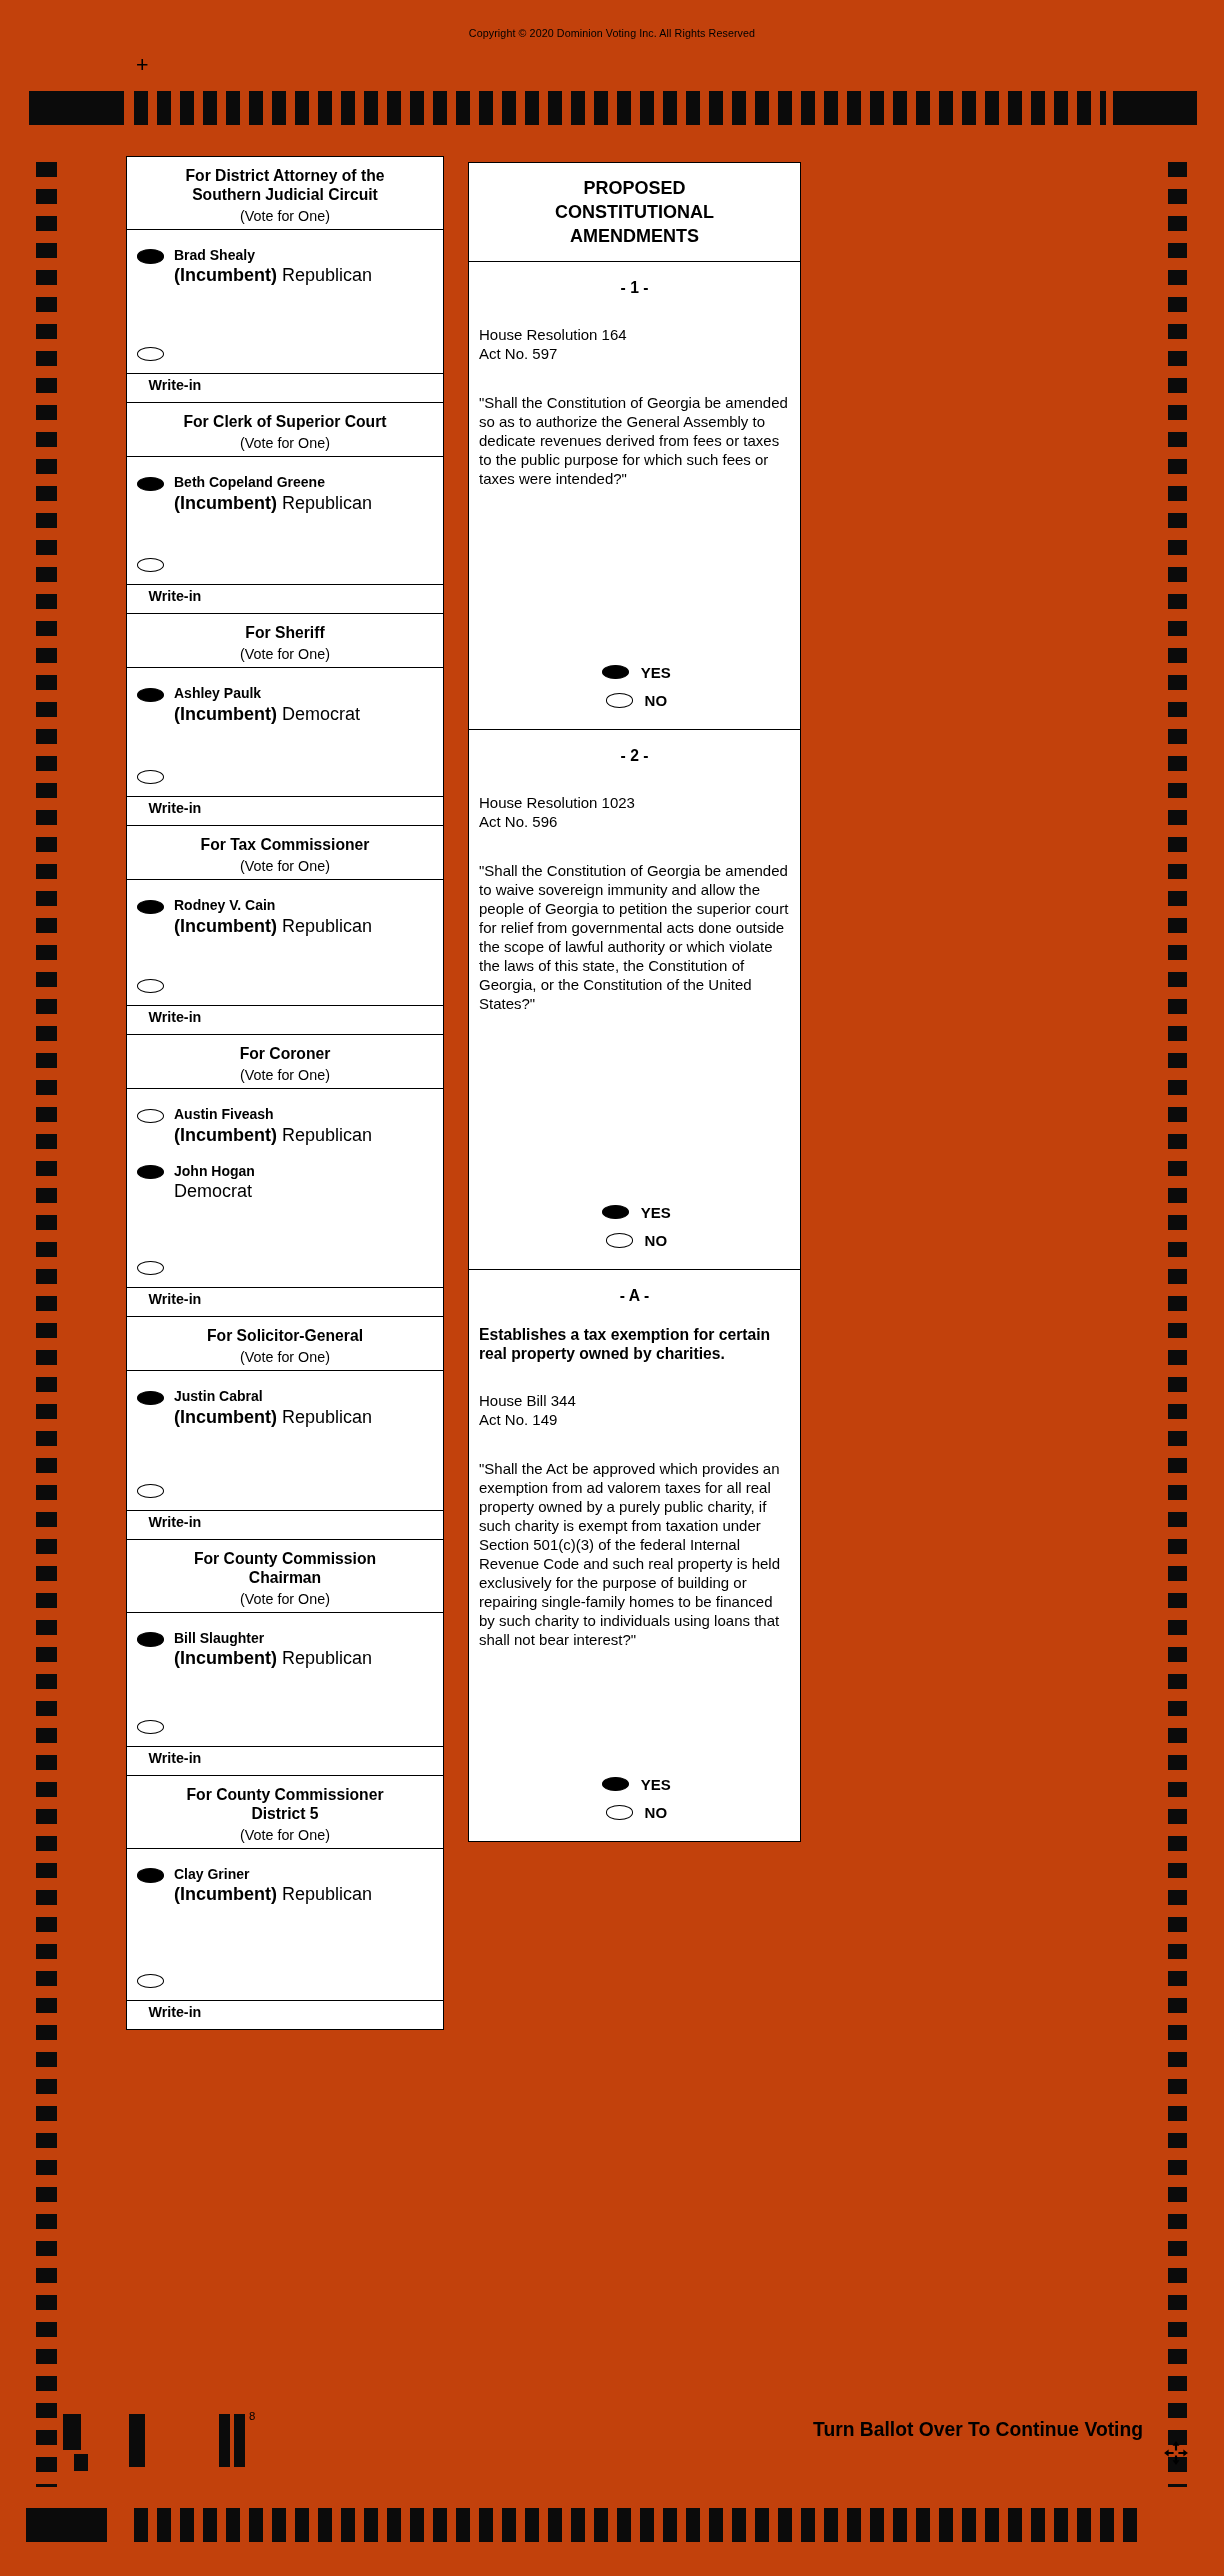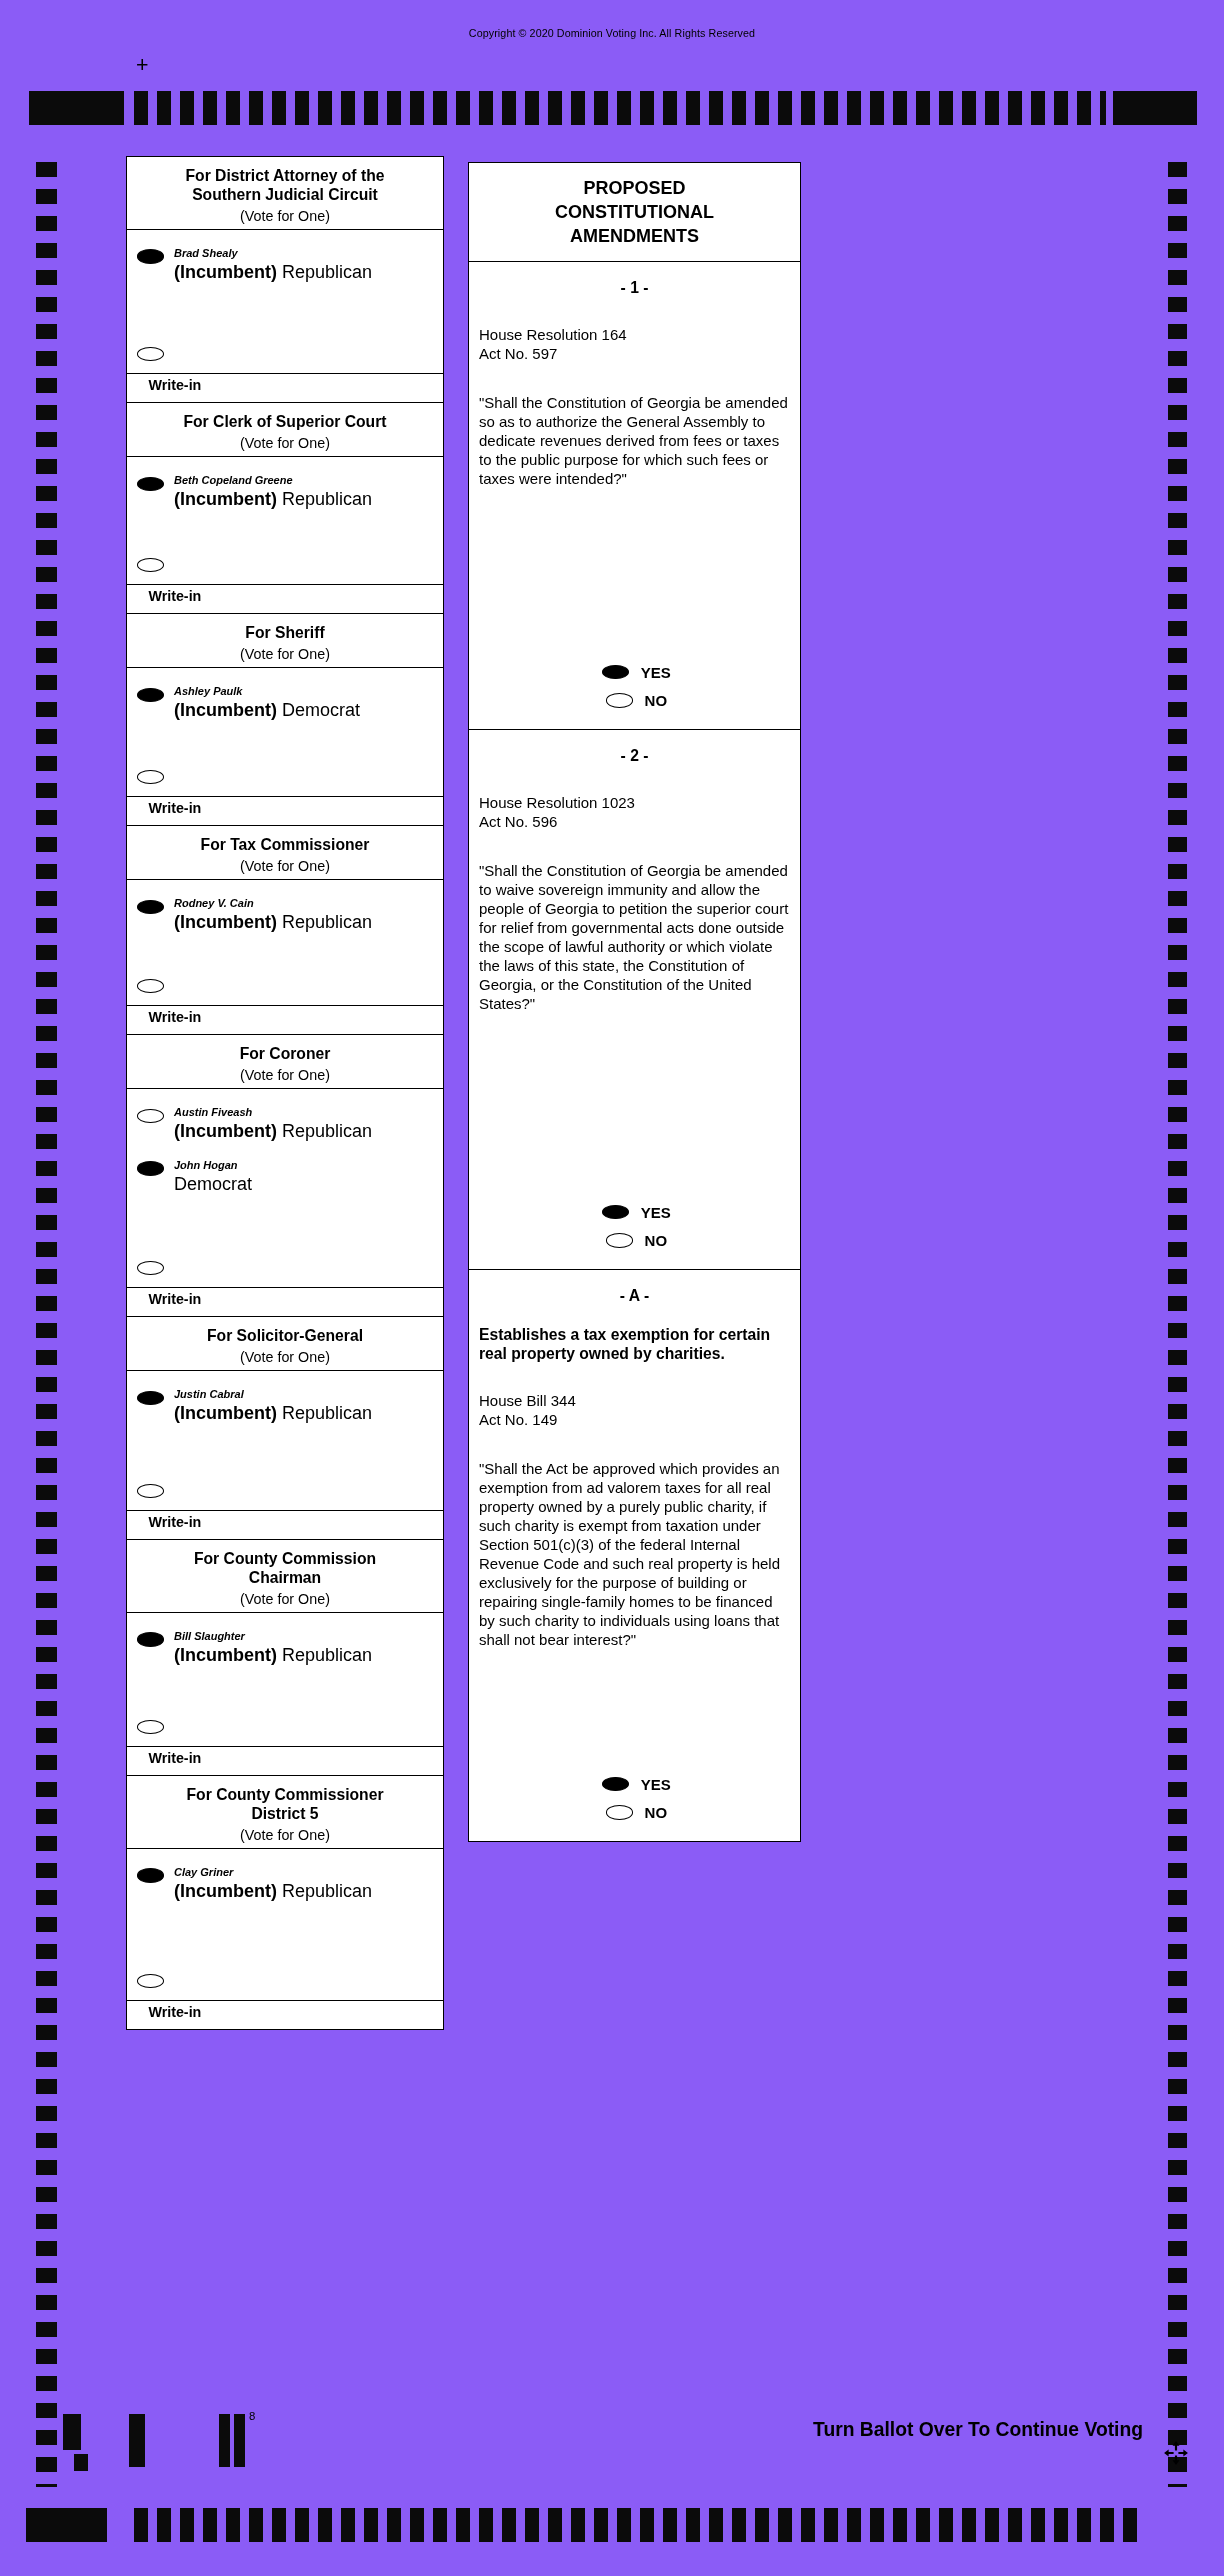--- a/index.html
+++ b/index.html
@@ -1,19 +1,19 @@
 <!DOCTYPE html>
 <html style="font-size:11.4px"><head>
 <meta charset="utf-8">
 <title>Scanned Ballot</title>
 <style>
   * { margin:0; padding:0; box-sizing:border-box; }
   html,body { background:#fff; }
   body { font-family:"Liberation Sans", sans-serif; color:#000; }
-  .ballot { position:relative; width:1224px; height:2576px; background:#8b5cf6; overflow:hidden; }
+  .ballot { position:relative; width:1224px; height:2576px; background:#c2410c; overflow:hidden; }
 
   
   .copyright { position:absolute; top:27px; left:0; width:100%; text-align:center; font-size:10.7px; letter-spacing:0.1px; }
   .plus-mark { position:absolute; left:136px; top:53px; font-size:21.4px; font-weight:normal; }
   .t-top-block-left  { position:absolute; left:29px;  top:91px; width:95px; height:34px; background:#0b0b0b; }
   .t-top-bars        { position:absolute; left:134px; top:91px; width:972px; height:34px;
                        background:repeating-linear-gradient(to right,#0b0b0b 0 13.6px,transparent 13.6px 23px); }
   .t-top-block-right { position:absolute; left:1113px; top:91px; width:84px; height:34px; background:#0b0b0b; }
   .t-left-col  { position:absolute; left:36px;  top:162px; width:21.4px; height:2325px;
                  background:repeating-linear-gradient(to bottom,#0b0b0b 0 15px,transparent 15px 27px); }
@@ -44,21 +44,21 @@
   
   .contest { display:flex; flex-direction:column; }
   .c-head { text-align:center; padding:10px 5.7px 5.7px; border-bottom:1.4px solid #000; }
   .c-title { font-weight:bold; font-size:15.7px; line-height:1.2; white-space:pre-line; }
   .c-vote { font-size:14.3px; margin-top:2.9px; }
   .cand { display:flex; align-items:flex-start; padding-left:10px; margin-top:17px; }
   .oval { width:27px; height:14.3px; border:1.4px solid #000; border-radius:50%; flex:none; display:inline-block; background:#fff; }
   .oval.filled { background:#000; }
   .cand .oval { margin-top:2.1px; }
   .cand-text { margin-left:10px; }
-  .cand-name { font-weight:bold; font-size:11px; line-height:1.15;font-style:italic; }
+  .cand-name { font-weight:bold; font-size:14px; line-height:1.15; }
   .cand-meta { font-size:18px; margin-top:2.1px; }
   .cand-meta .inc { font-weight:bold; }
   .wr-group { margin-top:auto; }
   .wr-oval-row { padding-left:10px; margin-bottom:10px; margin-top:18.6px; }
   .wr-line { border-top:1.4px solid #000; }
   .wr-label { font-weight:bold; font-size:14.3px; padding:3.6px 0 8.6px 21.4px; }
 
   
   .r-head { min-height:100px; display:flex; align-items:center; justify-content:center; text-align:center;
             font-weight:bold; font-size:18px; line-height:1.35; white-space:pre-line; padding:5.7px; }

